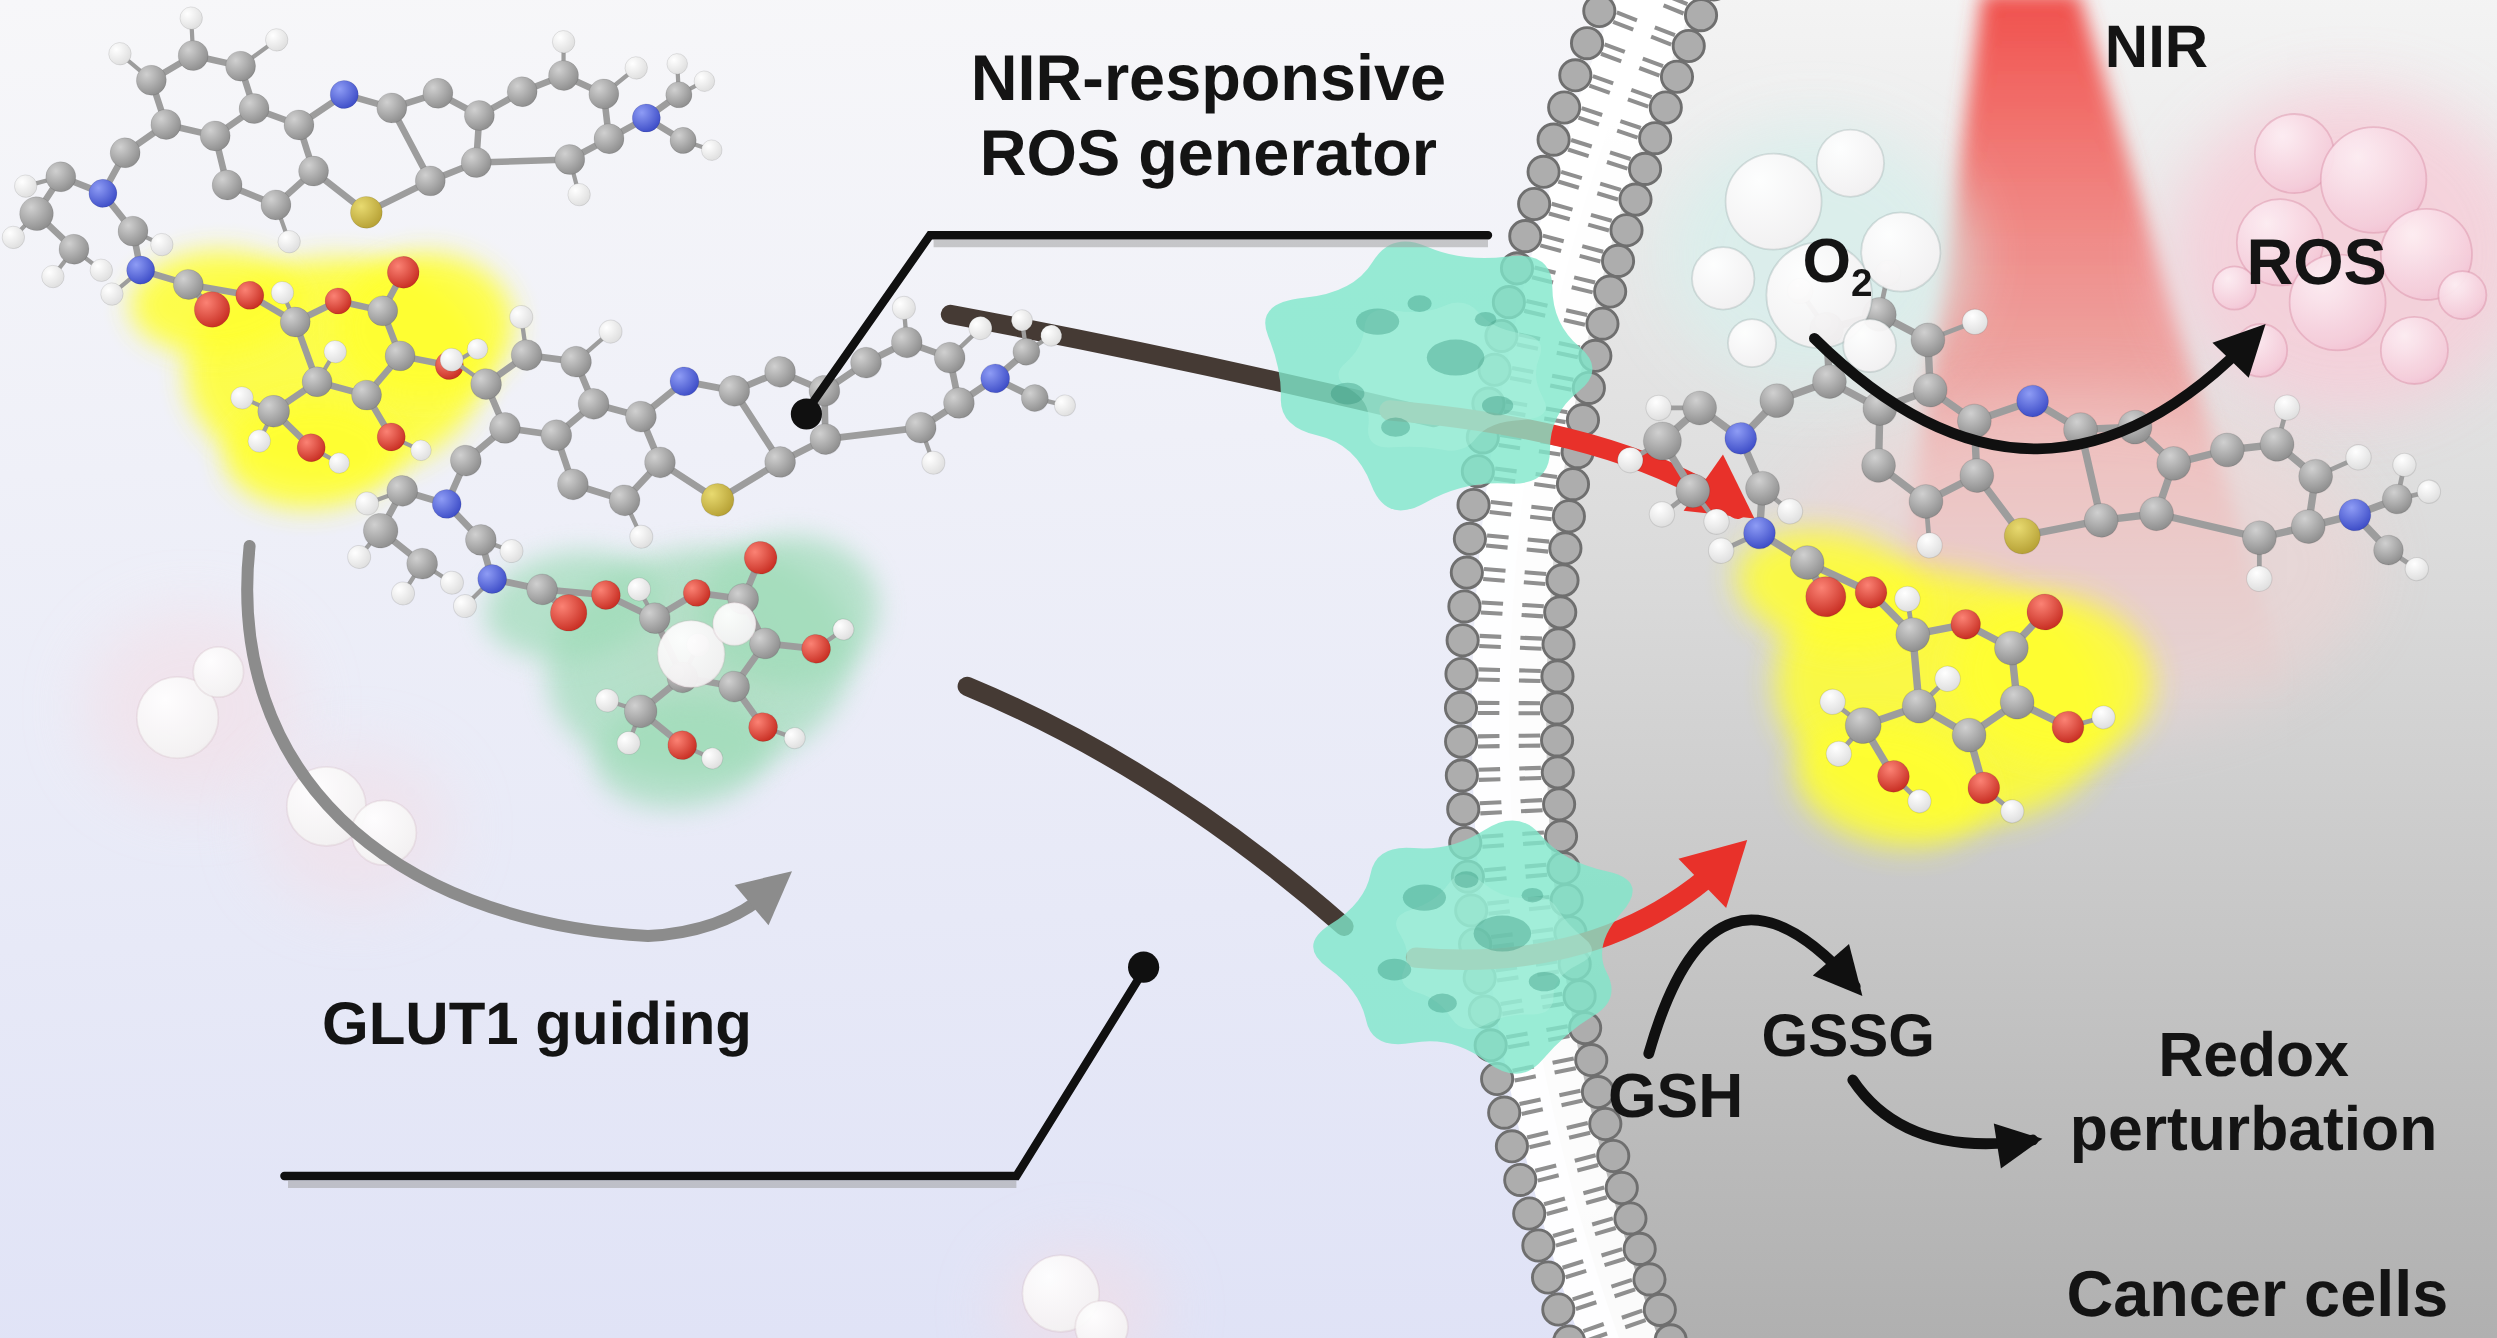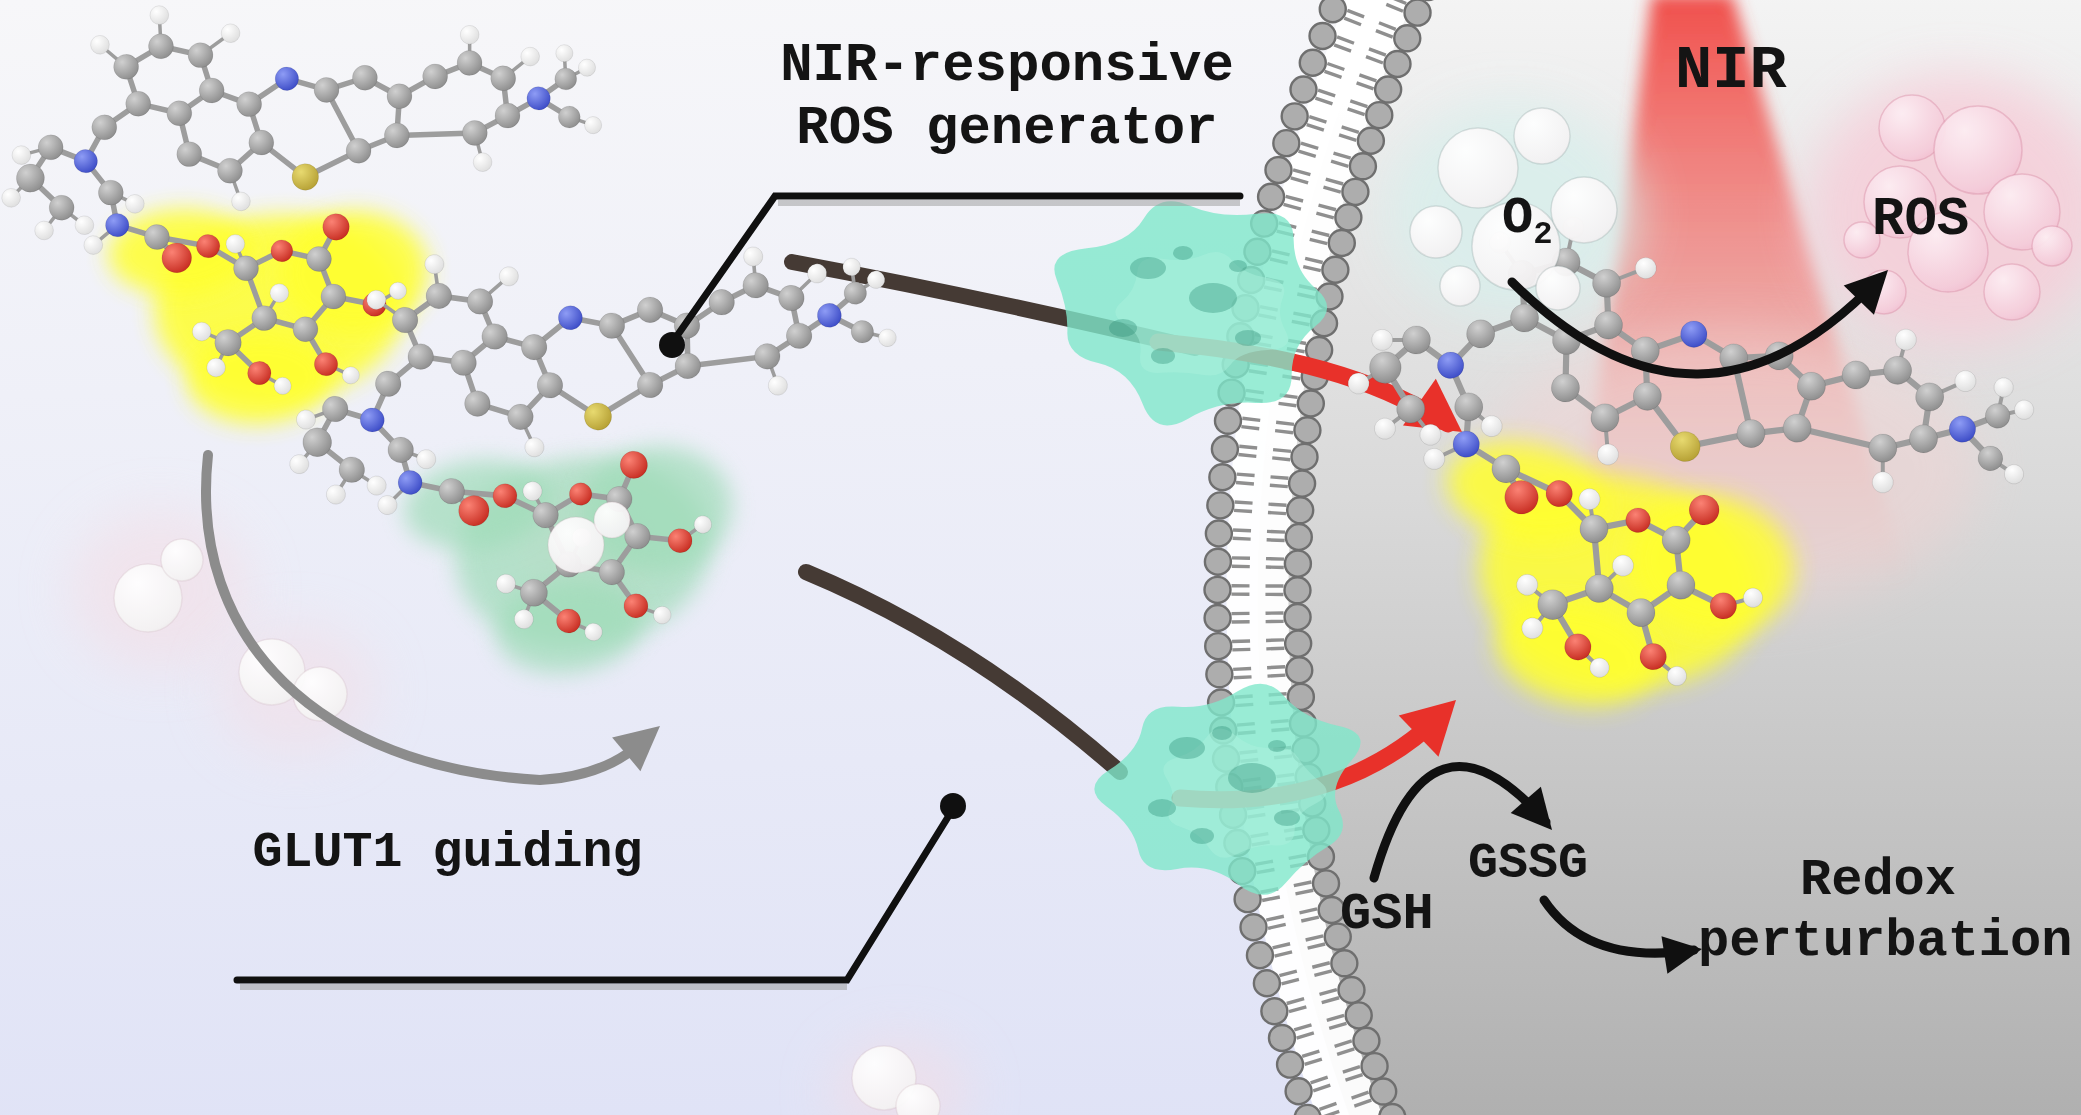--- a/index.html
+++ b/index.html
@@ -1,20 +1,20 @@
 <!DOCTYPE html>
 <html><head>
 <meta charset="utf-8">
 <style>
   html,body{margin:0;padding:0;background:#ffffff;}
   .stage{
     position:relative;
     width:2081px;height:1115px;
     overflow:hidden;
-    font-family:Liberation Mono, monospace;
+    font-family:Liberation Sans, sans-serif;
   }
   .stage svg{position:absolute;left:0;top:0;z-index:1;}
   .lbl{
     position:absolute;z-index:3;
     font-weight:700;color:#141414;
     white-space:nowrap;line-height:1.1;
     letter-spacing:0px;
   }
   .center{text-align:center;white-space:normal;}
   .lbl sub{font-size:0.62em;}
@@ -898,30 +898,31 @@
   <div class="lbl center" style="left: 760px; top: 34px; width: 494px; font-size: 54px; line-height: 63px; color: rgb(20, 20, 20);">
     <span>NIR-responsive</span><br>
     <span>ROS generator</span>
   </div>
 
   <div class="lbl center" style="left: 210px; top: 816px; width: 475px; font-size: 50px; line-height: 74px; color: rgb(20, 20, 20);">
     <span>GLUT1 guiding</span><br>
   </div>
 
 
-  <div class="lbl" style="left: 1675px; top: 12px; font-size: 62px; color: rgb(20, 20, 20); margin-top: 25px;">NIR</div>
+  <div class="lbl" style="left: 1754px; top: 12px; font-size: 50px; color: rgb(20, 20, 20);">NIR</div>
 
   <div class="lbl" style="left: 1502px; top: 190px; font-size: 52px; color: rgb(20, 20, 20);">
     <span>O</span><sub>2</sub>
   </div>
 
   <div class="lbl" style="left: 1872px; top: 190px; font-size: 54px; color: rgb(20, 20, 20);">ROS</div>
 
   <div class="lbl" style="left: 1340px; top: 886px; font-size: 52px; color: rgb(20, 20, 20);">GSH</div>
 
   <div class="lbl" style="left: 1468px; top: 836px; font-size: 50px; color: rgb(20, 20, 20);">GSSG</div>
 
   <div class="lbl center" style="left: 1698px; top: 850px; width: 360px; font-size: 52px; line-height: 61px; color: rgb(20, 20, 20);">
     <span>Redox</span><br>
     <span>perturbation</span>
   </div>
 
+  <div class="lbl" style="left: 1722px; top: 1050px; font-size: 54px; color: rgb(20, 20, 20);">Cancer cells</div>
 </div>
 
 </body></html>

